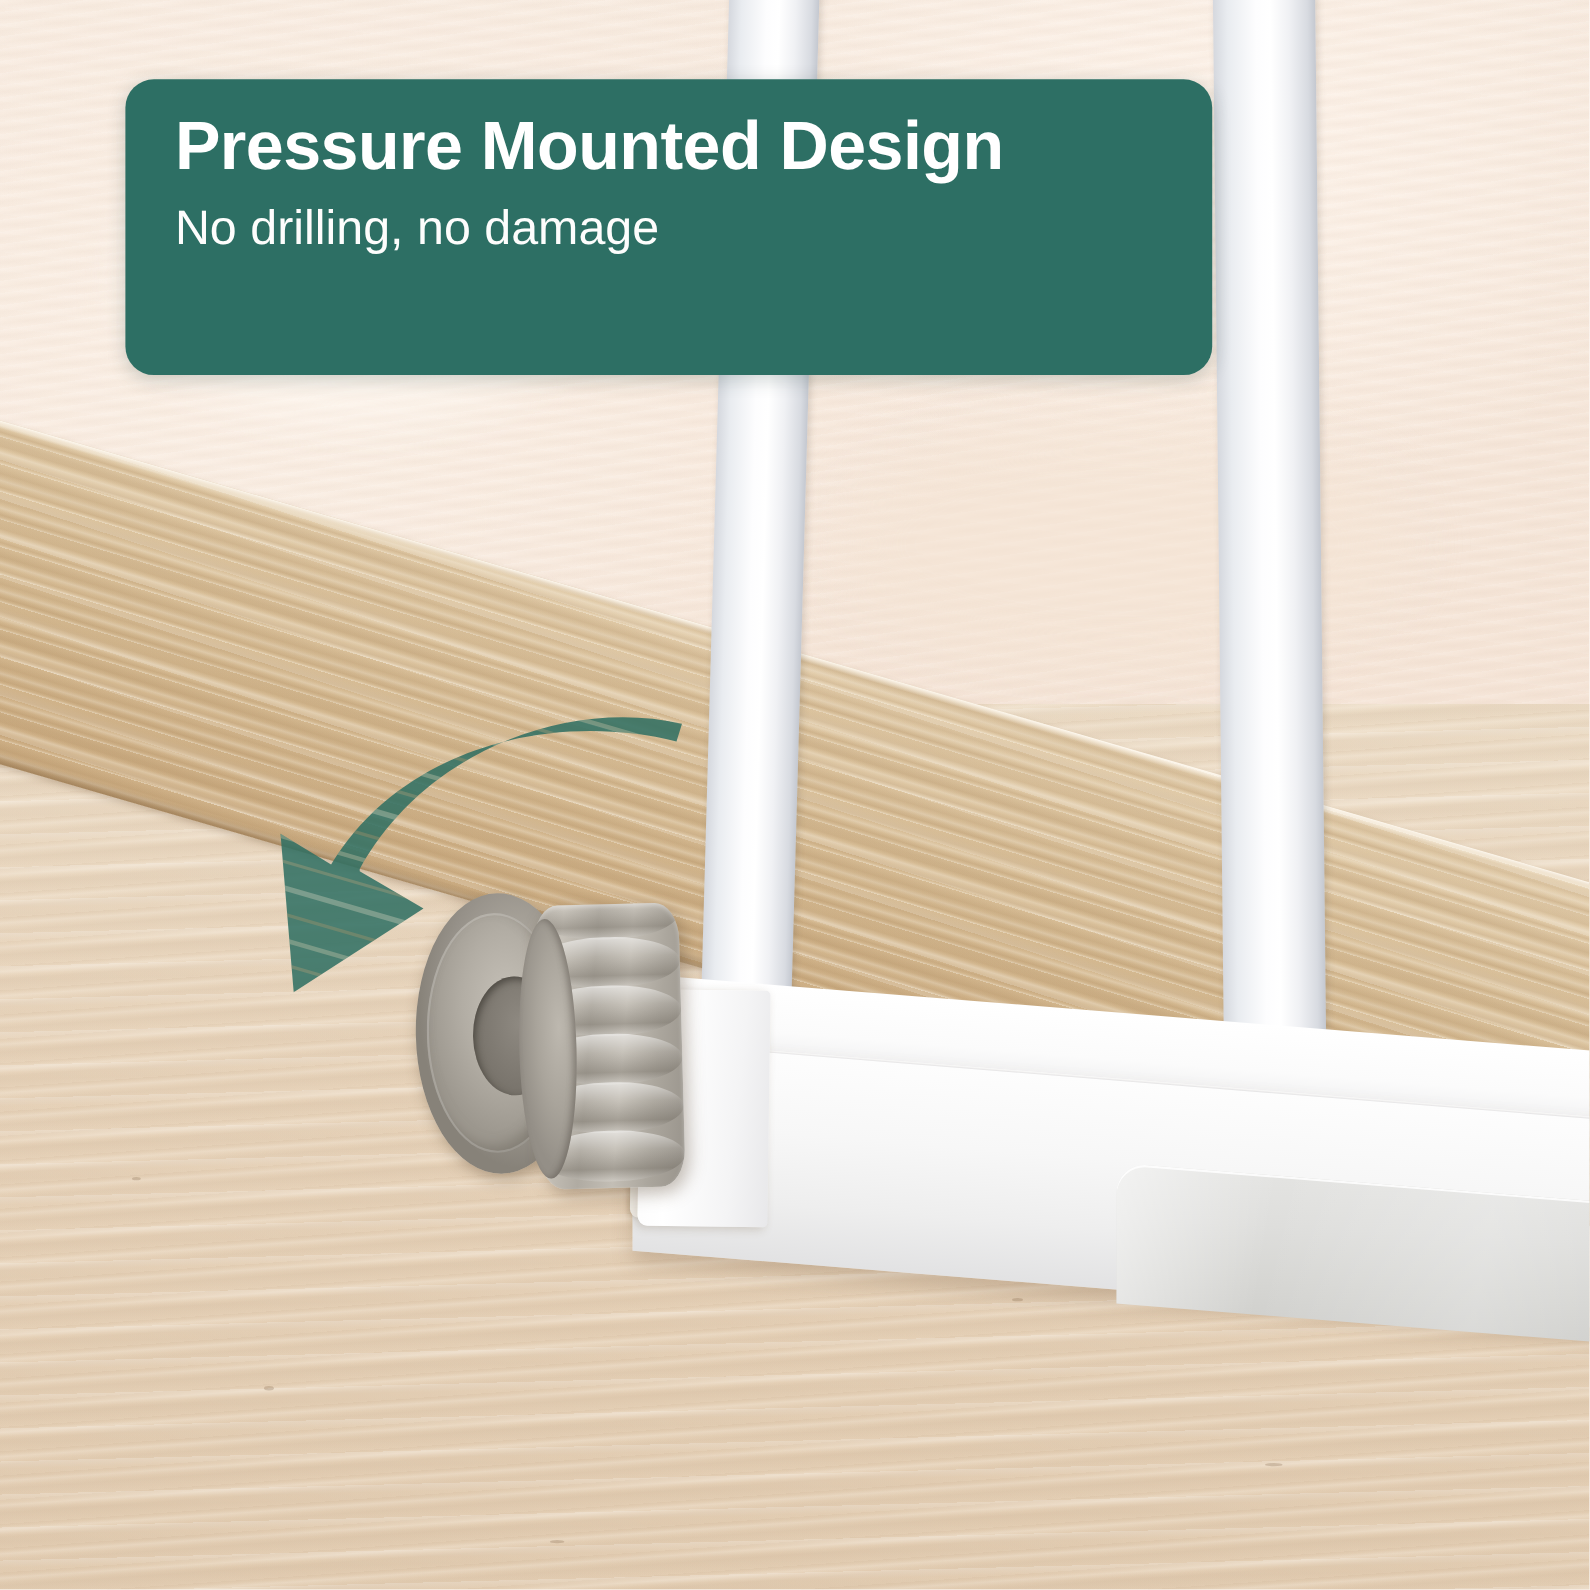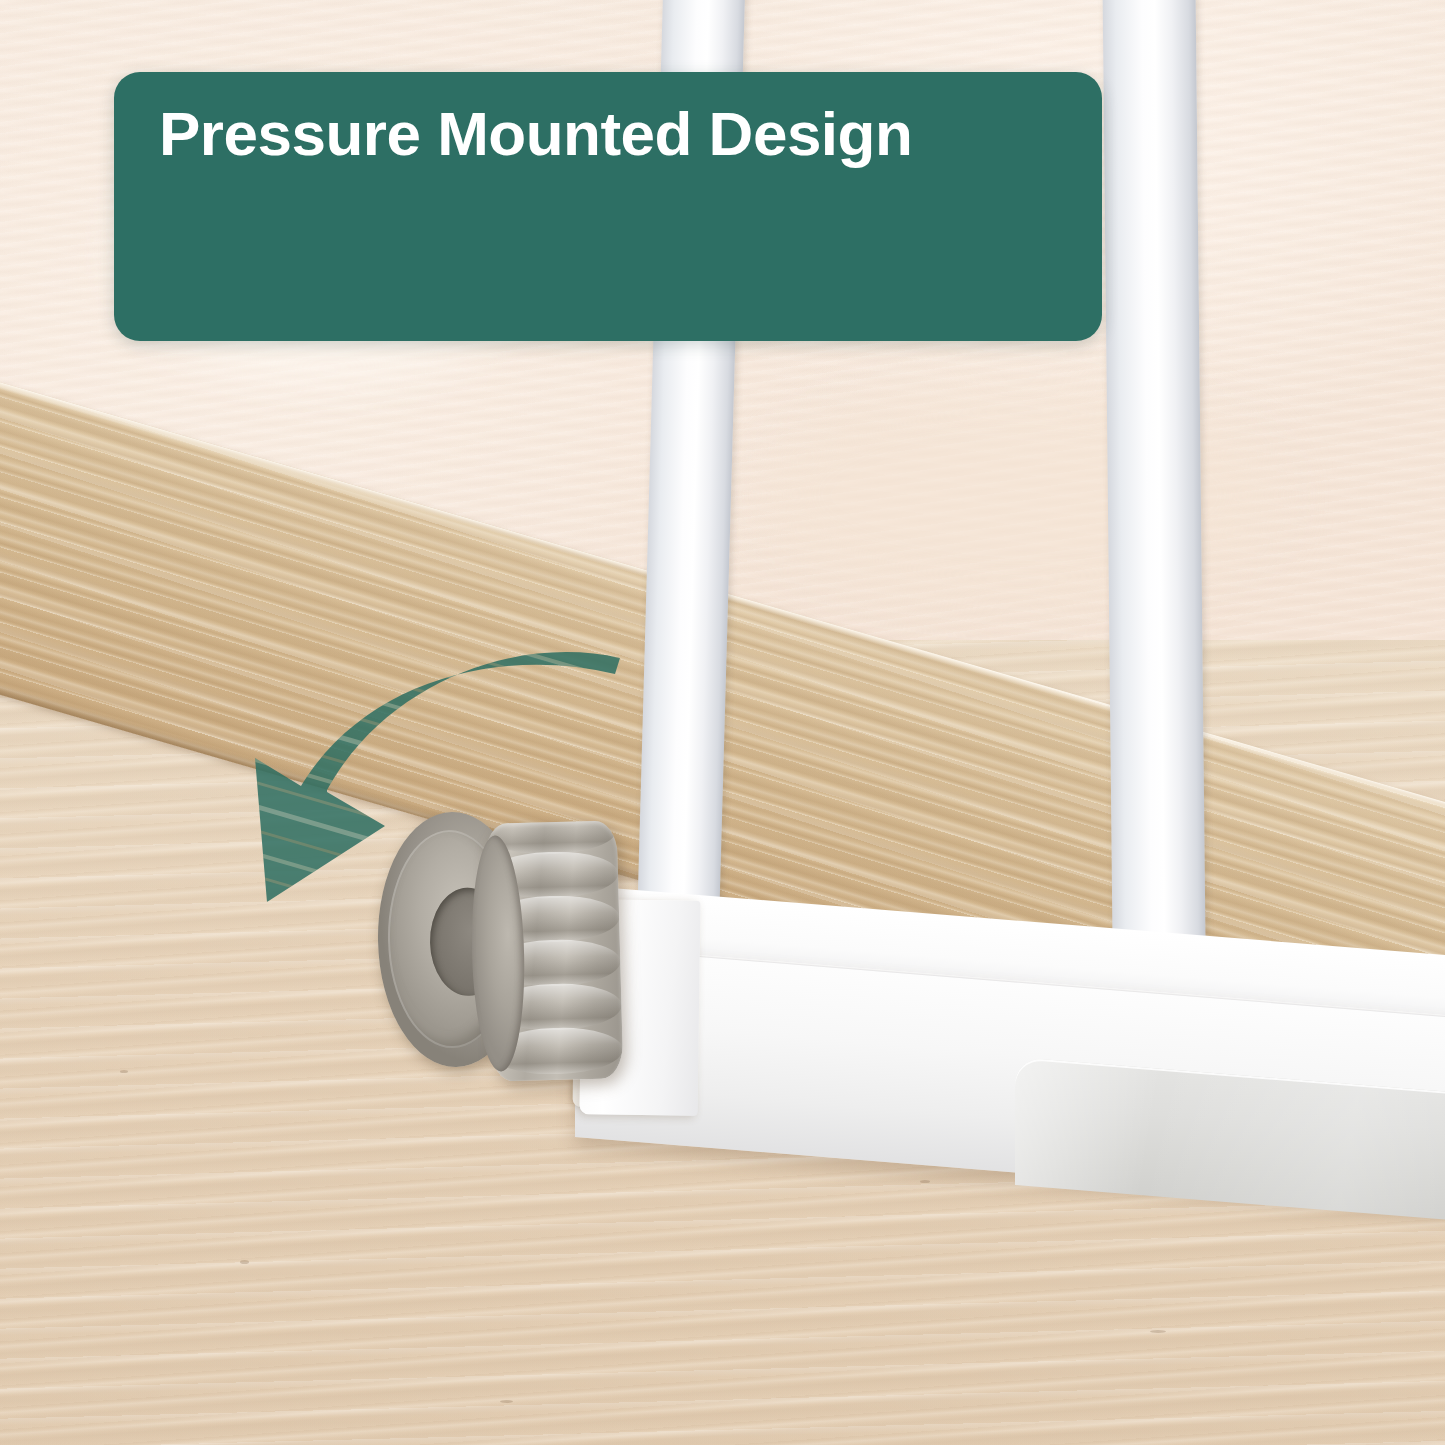--- a/index.html
+++ b/index.html
@@ -375,15 +375,16 @@
         <div class="ridge" style="top:162px;"></div>
         <div class="ridge" style="top:206px;"></div>
       </div>
       <div class="knob-face"></div>
     </div>
 
   </div>
 
   <div class="banner">
     <h1 class="banner-title">Pressure Mounted Design</h1>
+    <p class="banner-sub">No drilling, no damage</p>
   </div>
 
 </div>
 
 </body></html>

